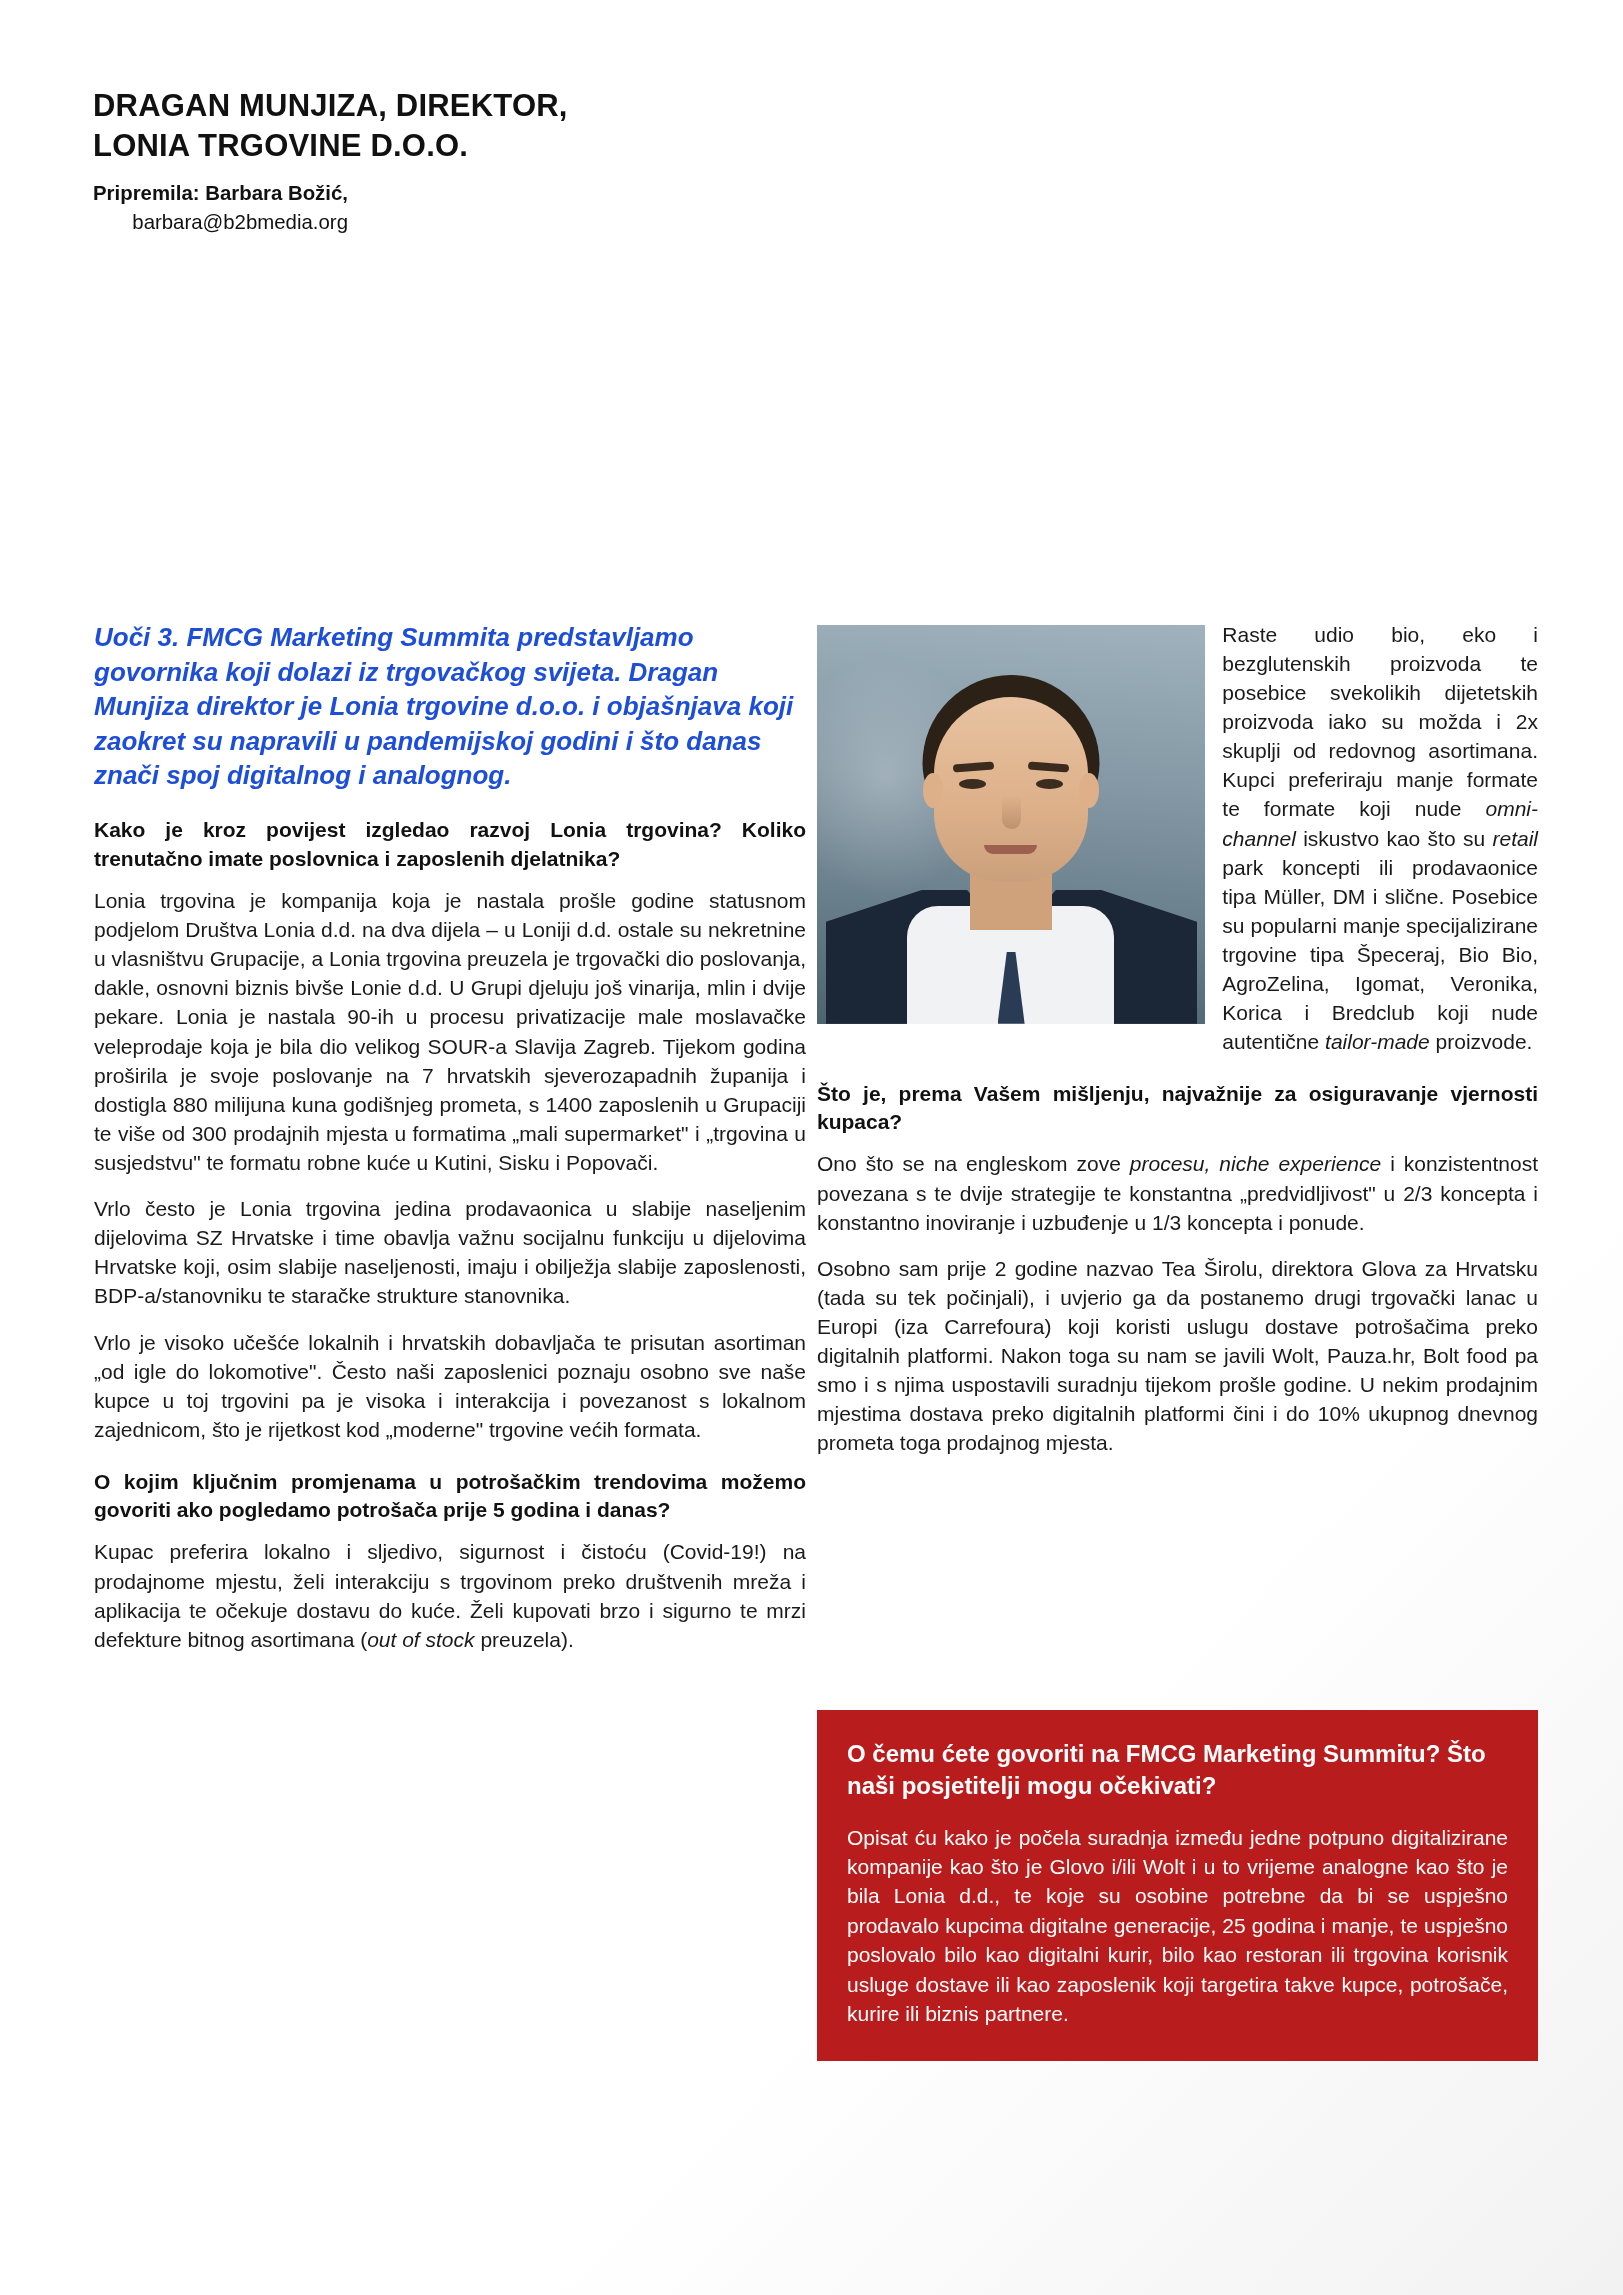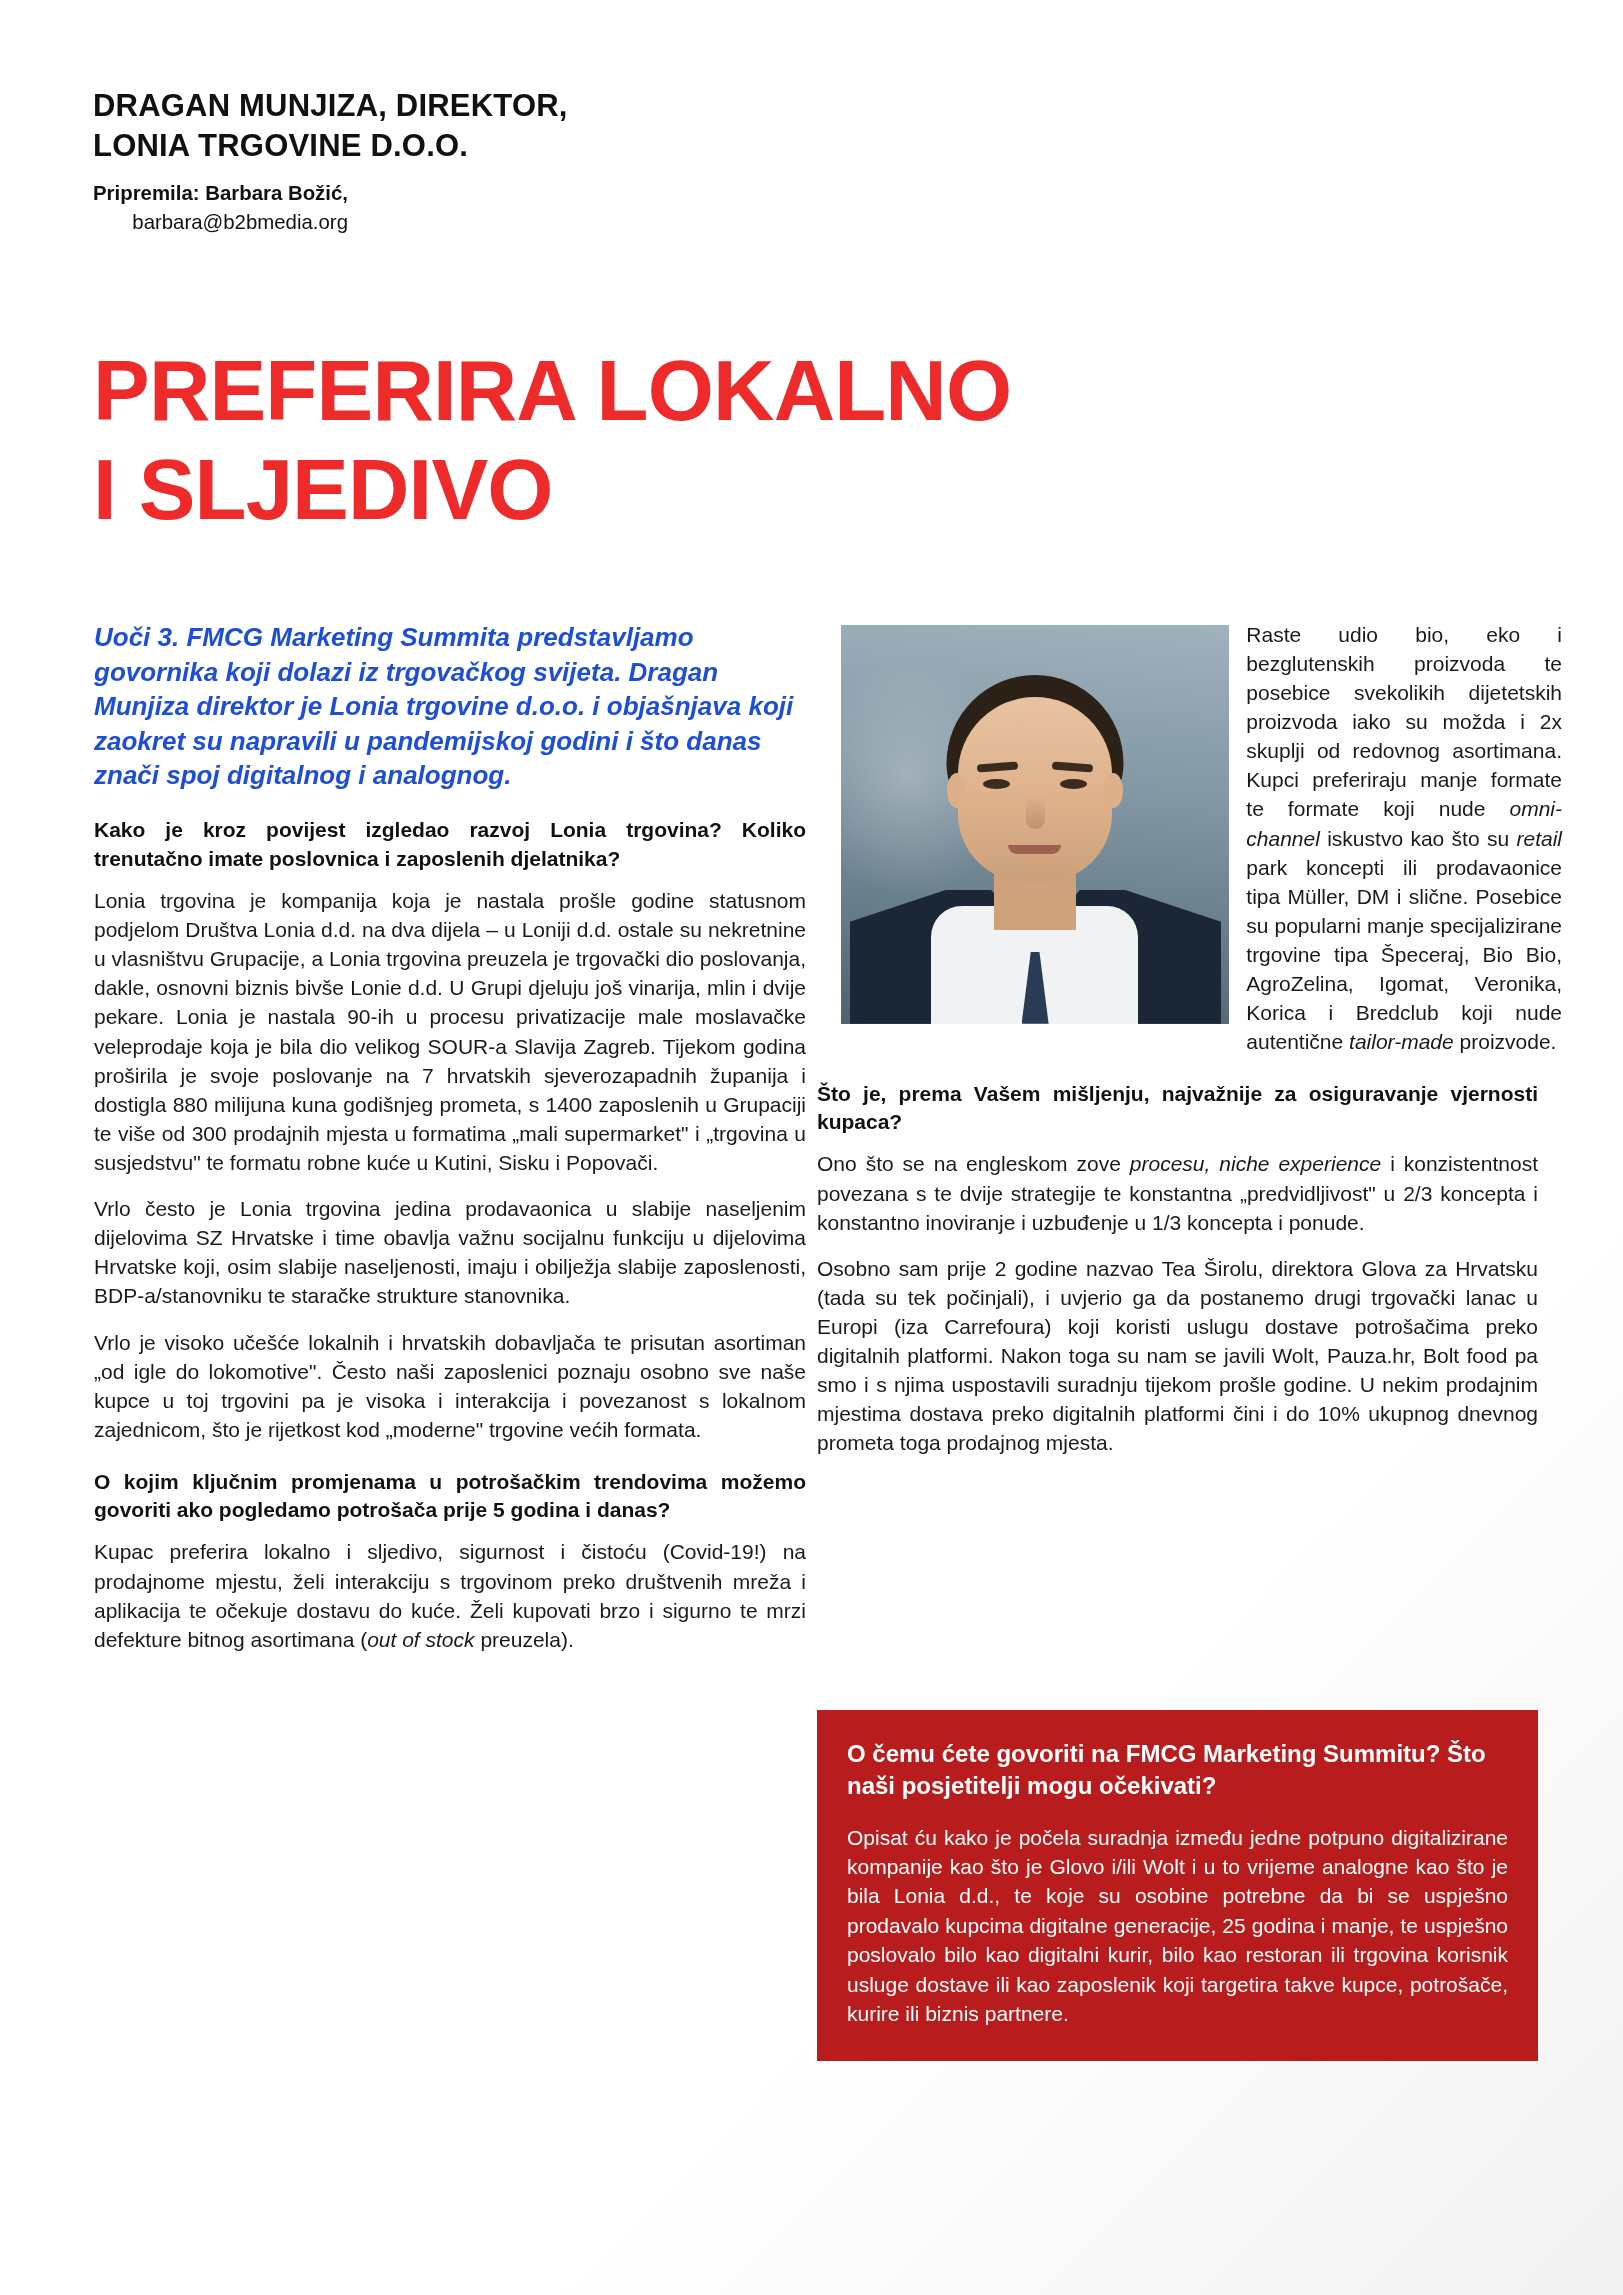--- a/index.html
+++ b/index.html
@@ -107,21 +107,20 @@
     color: #1a1a1a;
     margin: 0 0 17.3px 0;
     text-align: justify;
   }
   em { font-style: italic; }
 
   
   .photo-wrap {
     position: relative;
     width: 721px;
-    margin-left: 24px;
   }
   .photo {
     float: left;
     width: 388px;
     height: 399px;
     margin: 4.7px 17.3px 7.9px 0;
     background:
       radial-gradient(ellipse 118px 94px at 52% 34%, #e7c3a6 0%, #d9ab88 55%, #c69673 100%),
       linear-gradient(180deg, #8fa3ae 0%, #7d929f 45%, #5f7480 100%);
     position: relative;
@@ -275,24 +274,20 @@
     <div class="kicker">
       <span>DRAGAN MUNJIZA, DIREKTOR,</span><br>
       <span>LONIA TRGOVINE D.O.O.</span>
     </div>
     <div class="byline">
       <div class="bl-name">Pripremila: Barbara Božić,</div>
       <div class="bl-mail">barbara@b2bmedia.org</div>
     </div>
   </div>
 
-  <h1 class="bigtitle">
-    <span class="l1">PREFERIRA LOKALNO</span>
-    <span class="l2">I SLJEDIVO</span>
-  </h1>
 
   <div class="col-left">
     <div class="lede">Uoči 3. FMCG Marketing Summita predstavljamo govornika koji dolazi iz trgovačkog svijeta. Dragan Munjiza direktor je Lonia trgovine d.o.o. i objašnjava koji zaokret su napravili u pandemijskoj godini i što danas znači spoj digitalnog i analognog.</div>
 
     <div class="q">Kako je kroz povijest izgledao razvoj Lonia trgovina? Koliko trenutačno imate poslovnica i zaposlenih djelatnika?</div>
     <div class="p">Lonia trgovina je kompanija koja je nastala prošle godine statusnom podjelom Društva Lonia d.d. na dva dijela – u Loniji d.d. ostale su nekretnine u vlasništvu Grupacije, a Lonia trgovina preuzela je trgovački dio poslovanja, dakle, osnovni biznis bivše Lonie d.d. U Grupi djeluju još vinarija, mlin i dvije pekare. Lonia je nastala 90-ih u procesu privatizacije male moslavačke veleprodaje koja je bila dio velikog SOUR-a Slavija Zagreb. Tijekom  godina proširila je svoje poslovanje na 7 hrvatskih sjeverozapadnih županija i dostigla 880 milijuna kuna godišnjeg prometa, s 1400 zaposlenih u Grupaciji te više od 300 prodajnih mjesta u formatima „mali supermarket" i „trgovina u susjedstvu" te formatu robne kuće u Kutini, Sisku i Popovači.</div>
 
     <div class="p">Vrlo često je Lonia trgovina jedina prodavaonica u slabije naseljenim dijelovima SZ Hrvatske i time obavlja važnu socijalnu funkciju u dijelovima Hrvatske koji, osim slabije naseljenosti, imaju i obilježja slabije zaposlenosti, BDP-a/stanovniku te staračke strukture stanovnika.</div>
     <div class="p">Vrlo je visoko učešće lokalnih i hrvatskih dobavljača te prisutan asortiman „od igle do lokomotive". Često naši zaposlenici poznaju osobno sve naše kupce u toj trgovini pa je visoka i interakcija i povezanost s lokalnom zajednicom, što je rijetkost kod „moderne" trgovine većih formata.</div>
 

